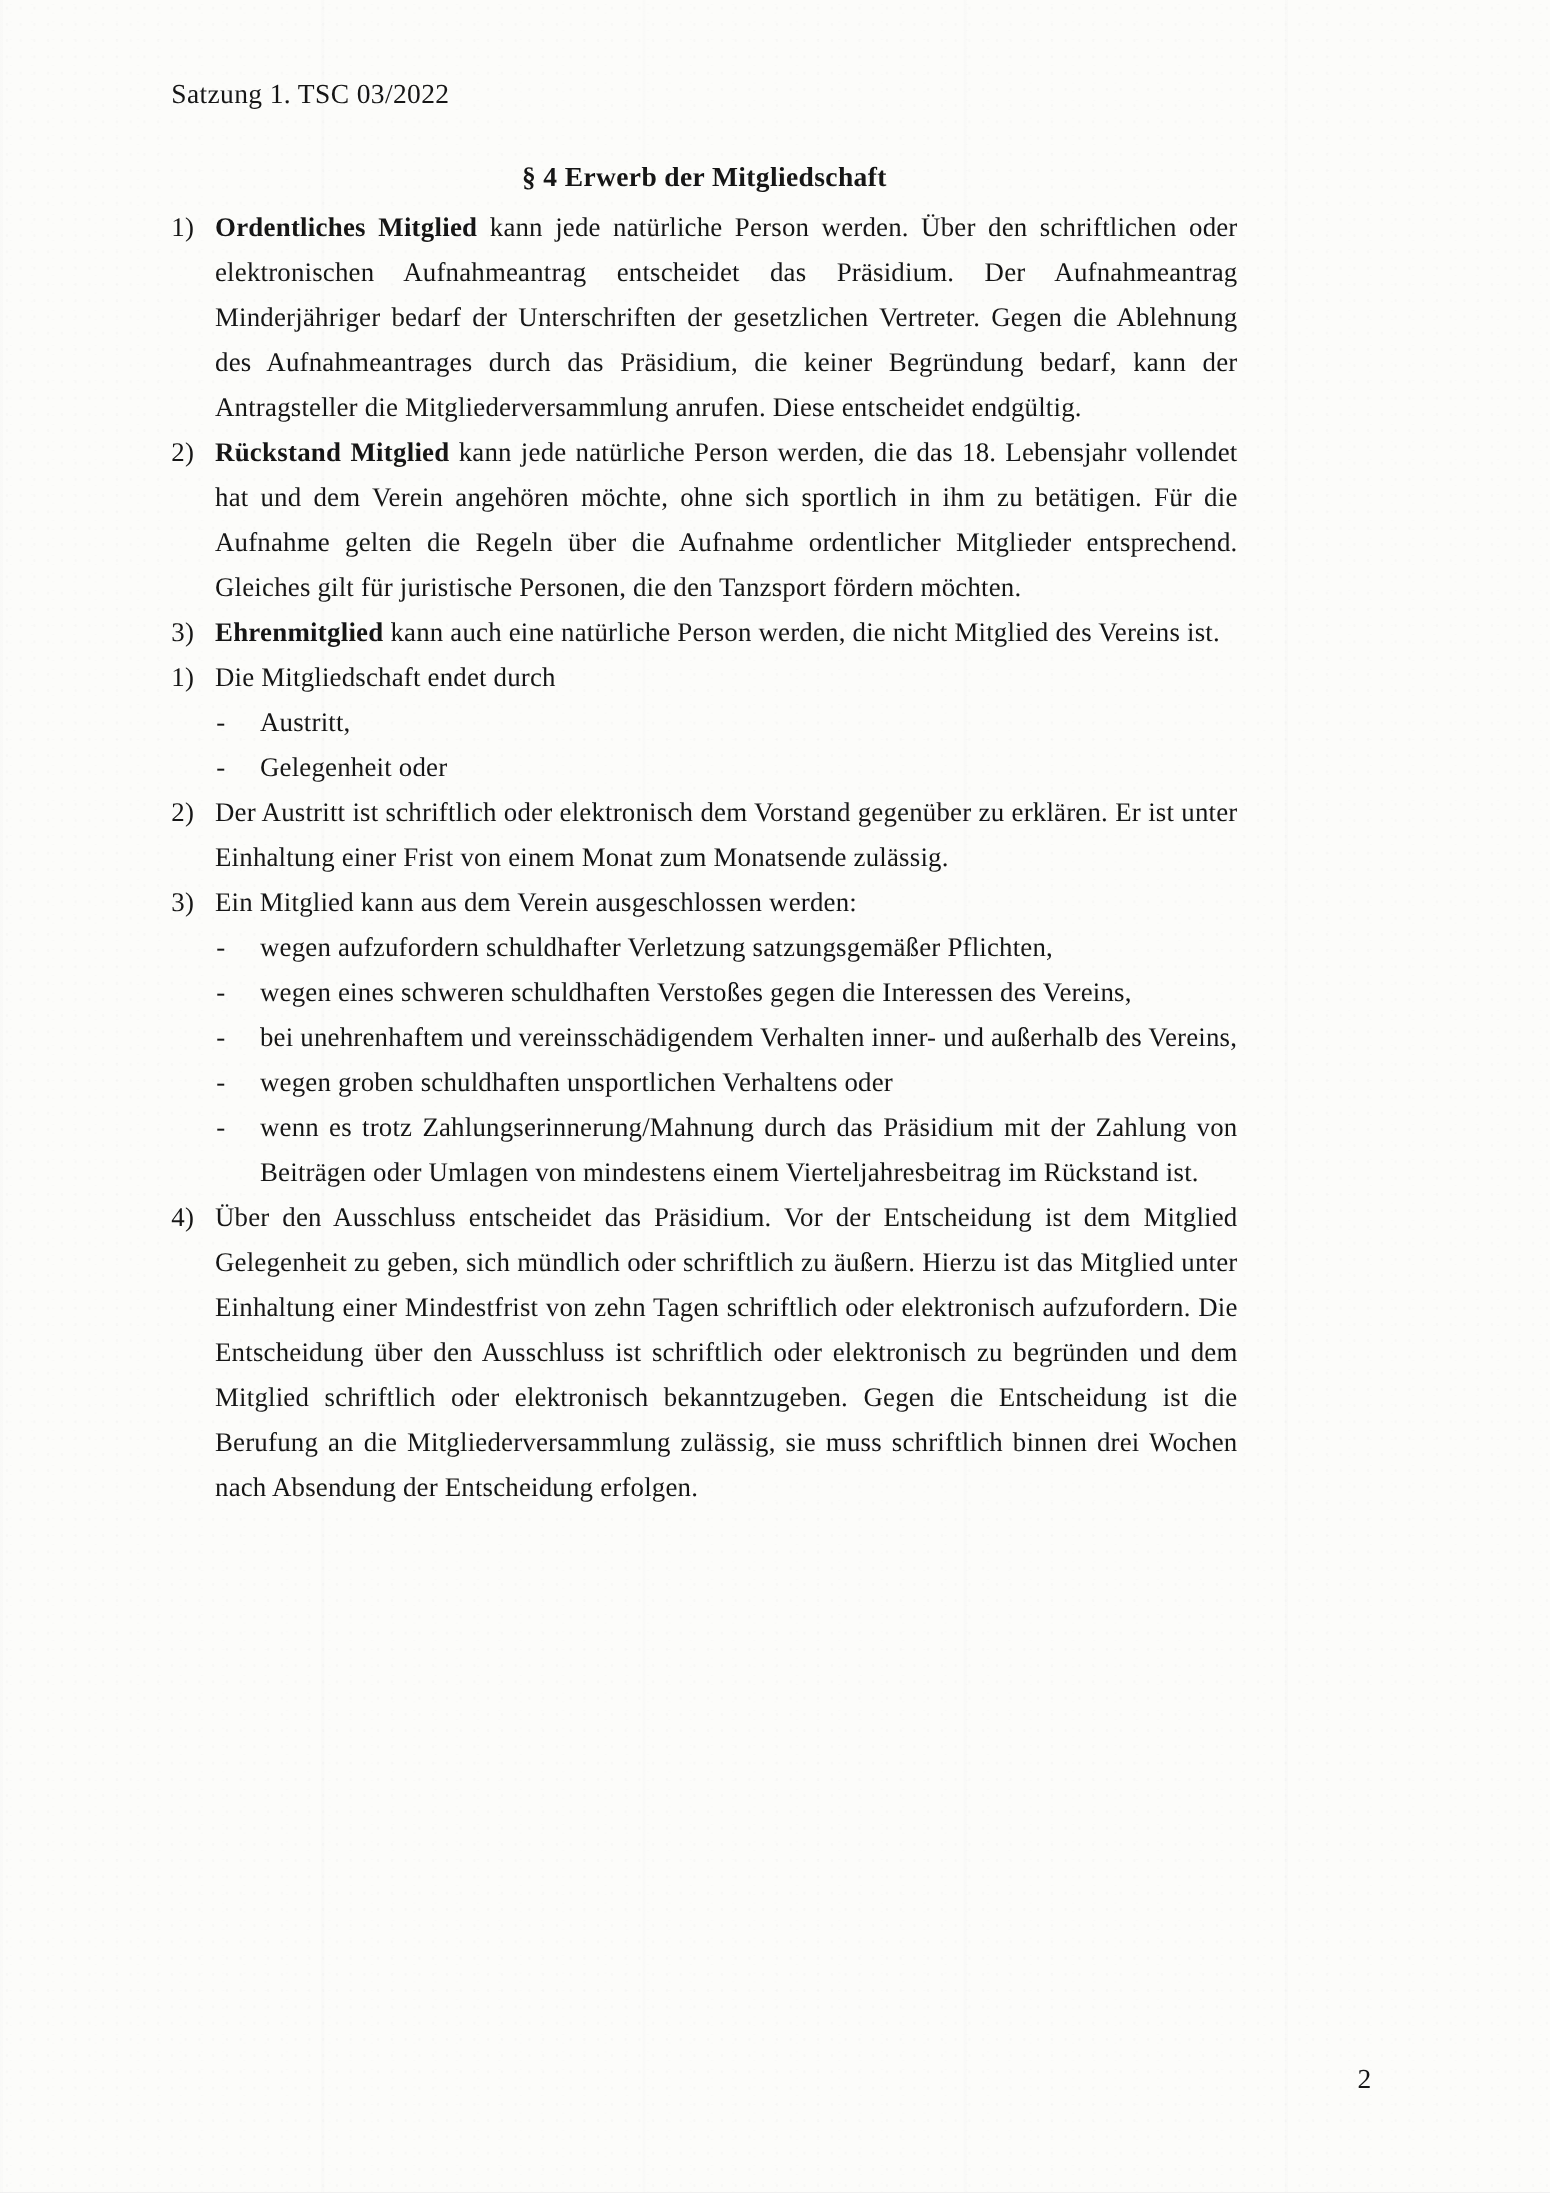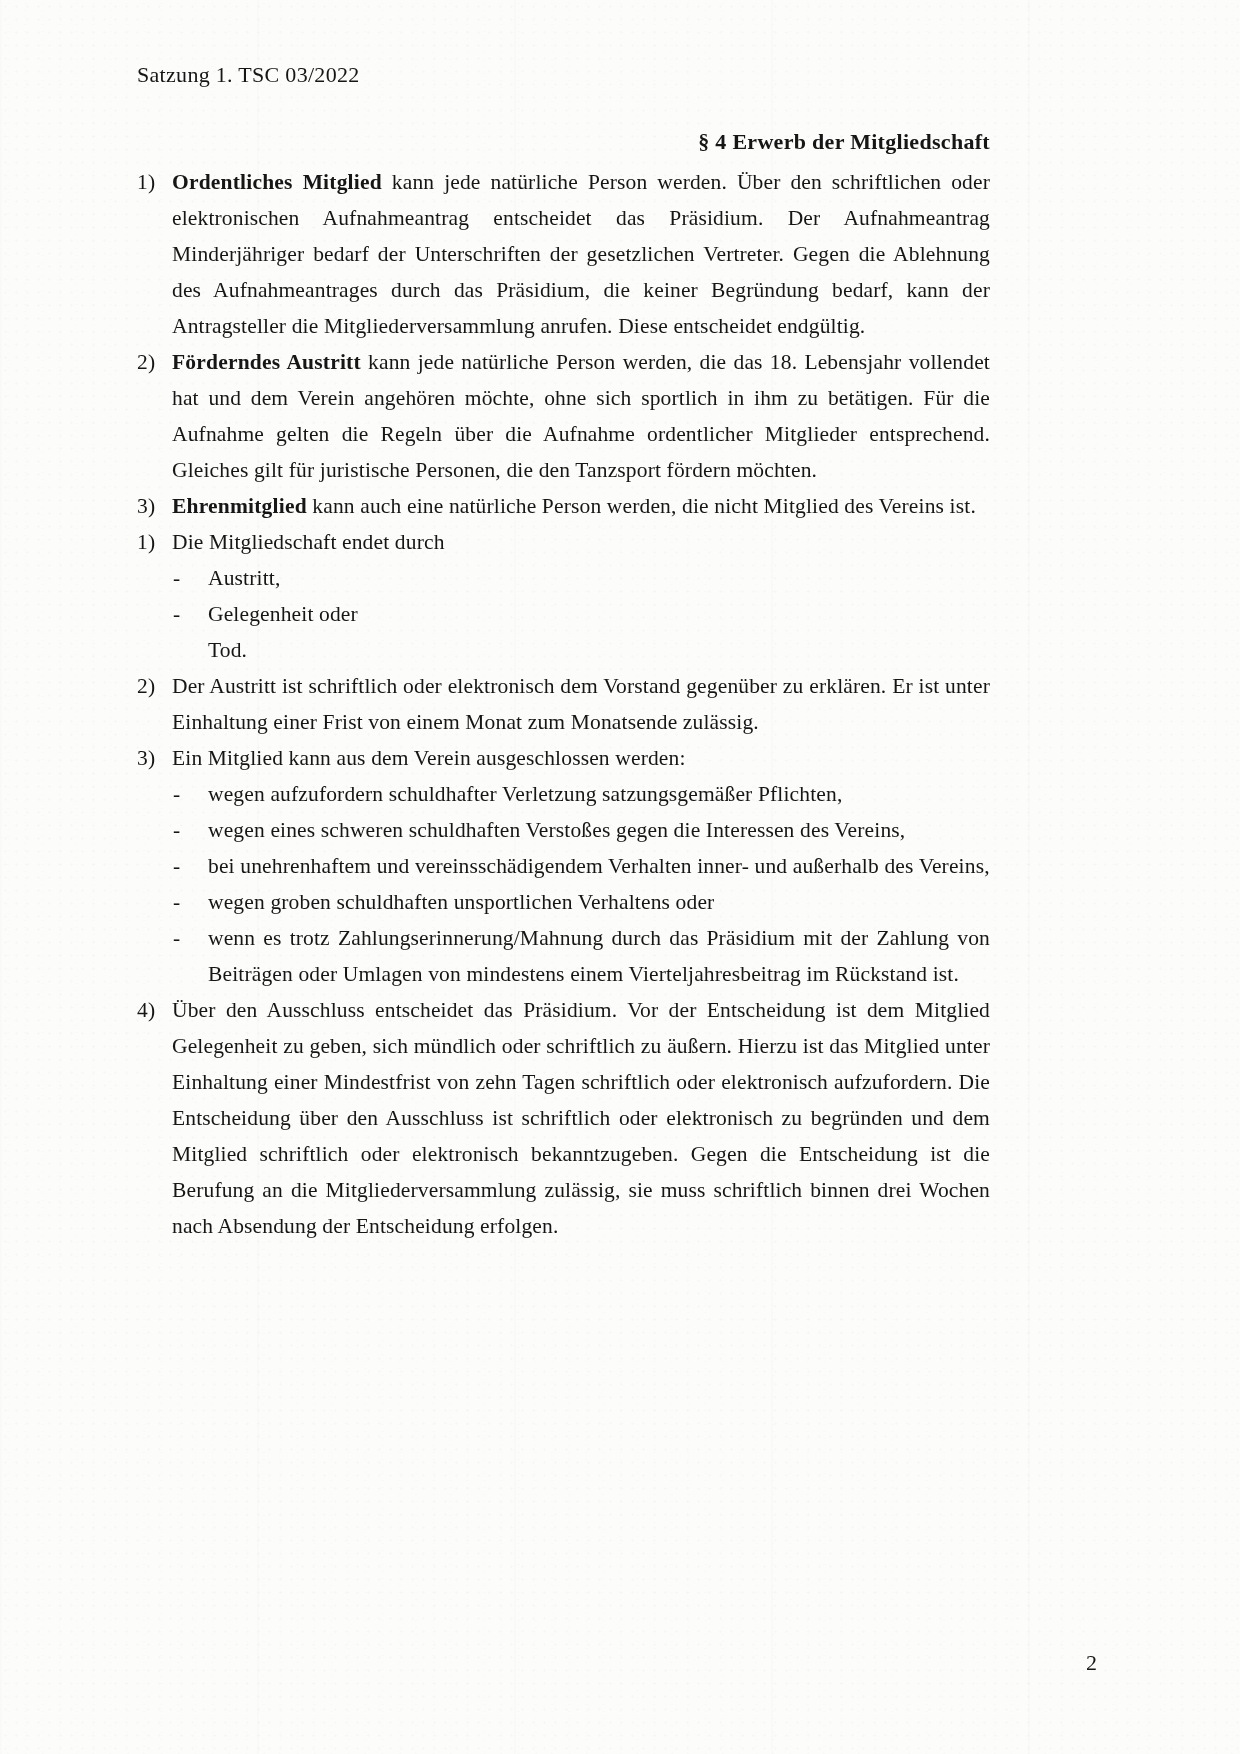--- a/index.html
+++ b/index.html
@@ -20,21 +20,21 @@
   .doc-header {
     position:absolute; left:137px; top:62px;
     font-size:22px; letter-spacing:0.3px; white-space:nowrap;
   }
   .content {
     position:absolute; left:137px; top:124px; width:853px;
     font-size:21.5px; line-height:36px; letter-spacing:0.15px;
   }
   .sec-heading {
     margin:0 0 4px 0; font-size:22px; font-weight:bold;
-    text-align:right; letter-spacing:0.3px;
+    text-align:center; letter-spacing:0.3px;
   }
   .sec-heading.later { margin-top:2px; }
   .item { position:relative; padding-left:35px; }
   .item .num { position:absolute; left:0; top:0; }
   .item p { margin:0; text-align:justify; }
   .item p b { letter-spacing:0.2px; }
   .sub { position:relative; margin-left:36px; padding-left:35px; }
   .sub .marker { position:absolute; left:0; top:0; }
   .sub p { margin:0; text-align:justify; }
   .page-number {
@@ -52,44 +52,40 @@
 
     <h2 class="sec-heading">§ 4 Erwerb der Mitgliedschaft</h2>
 
     <div class="item">
       <span class="num">1)</span>
       <p><b>Ordentliches Mitglied</b><span> kann jede natürliche Person werden. Über den schriftlichen oder elektronischen Aufnahmeantrag entscheidet das Präsidium. Der Aufnahmeantrag Minderjähriger bedarf der Unterschriften der gesetzlichen Vertreter. Gegen die Ablehnung des Aufnahmeantrages durch das Präsidium, die keiner Begründung bedarf, kann der Antragsteller die Mitgliederversammlung anrufen. Diese entscheidet endgültig.</span></p>
     </div>
 
     <div class="item">
       <span class="num">2)</span>
-      <p><b>Förderndes Austritt</b><span> kann jede natürliche Person werden, die das 18. Lebensjahr vollendet hat und dem Verein angehören möchte, ohne sich sportlich in ihm zu betätigen. Für die Aufnahme gelten die Regeln über die Aufnahme ordentlicher Mitglieder entsprechend. Gleiches gilt für juristische Personen, die den Tanzsport fördern möchten.</span></p>
+      <p><b>Rückstand Mitglied</b><span> kann jede natürliche Person werden, die das 18. Lebensjahr vollendet hat und dem Verein angehören möchte, ohne sich sportlich in ihm zu betätigen. Für die Aufnahme gelten die Regeln über die Aufnahme ordentlicher Mitglieder entsprechend. Gleiches gilt für juristische Personen, die den Tanzsport fördern möchten.</span></p>
     </div>
 
     <div class="item">
       <span class="num">3)</span>
       <p><b>Ehrenmitglied</b><span> kann auch eine natürliche Person werden, die nicht Mitglied des Vereins ist.</span></p>
     </div>
 
 
     <div class="item">
       <span class="num">1)</span>
       <p>Die Mitgliedschaft endet durch</p>
     </div>
     <div class="sub">
       <span class="marker">-</span>
       <p>Austritt,</p>
     </div>
     <div class="sub">
       <span class="marker">-</span>
       <p>Gelegenheit oder</p>
-    </div>
-    <div class="sub">
-      <span class="marker"></span>
-      <p>Tod.</p>
     </div>
 
     <div class="item">
       <span class="num">2)</span>
       <p>Der Austritt ist schriftlich oder elektronisch dem Vorstand gegenüber zu erklären. Er ist unter Einhaltung einer Frist von einem Monat zum Monatsende zulässig.</p>
     </div>
 
     <div class="item">
       <span class="num">3)</span>
       <p>Ein Mitglied kann aus dem Verein ausgeschlossen werden:</p>

